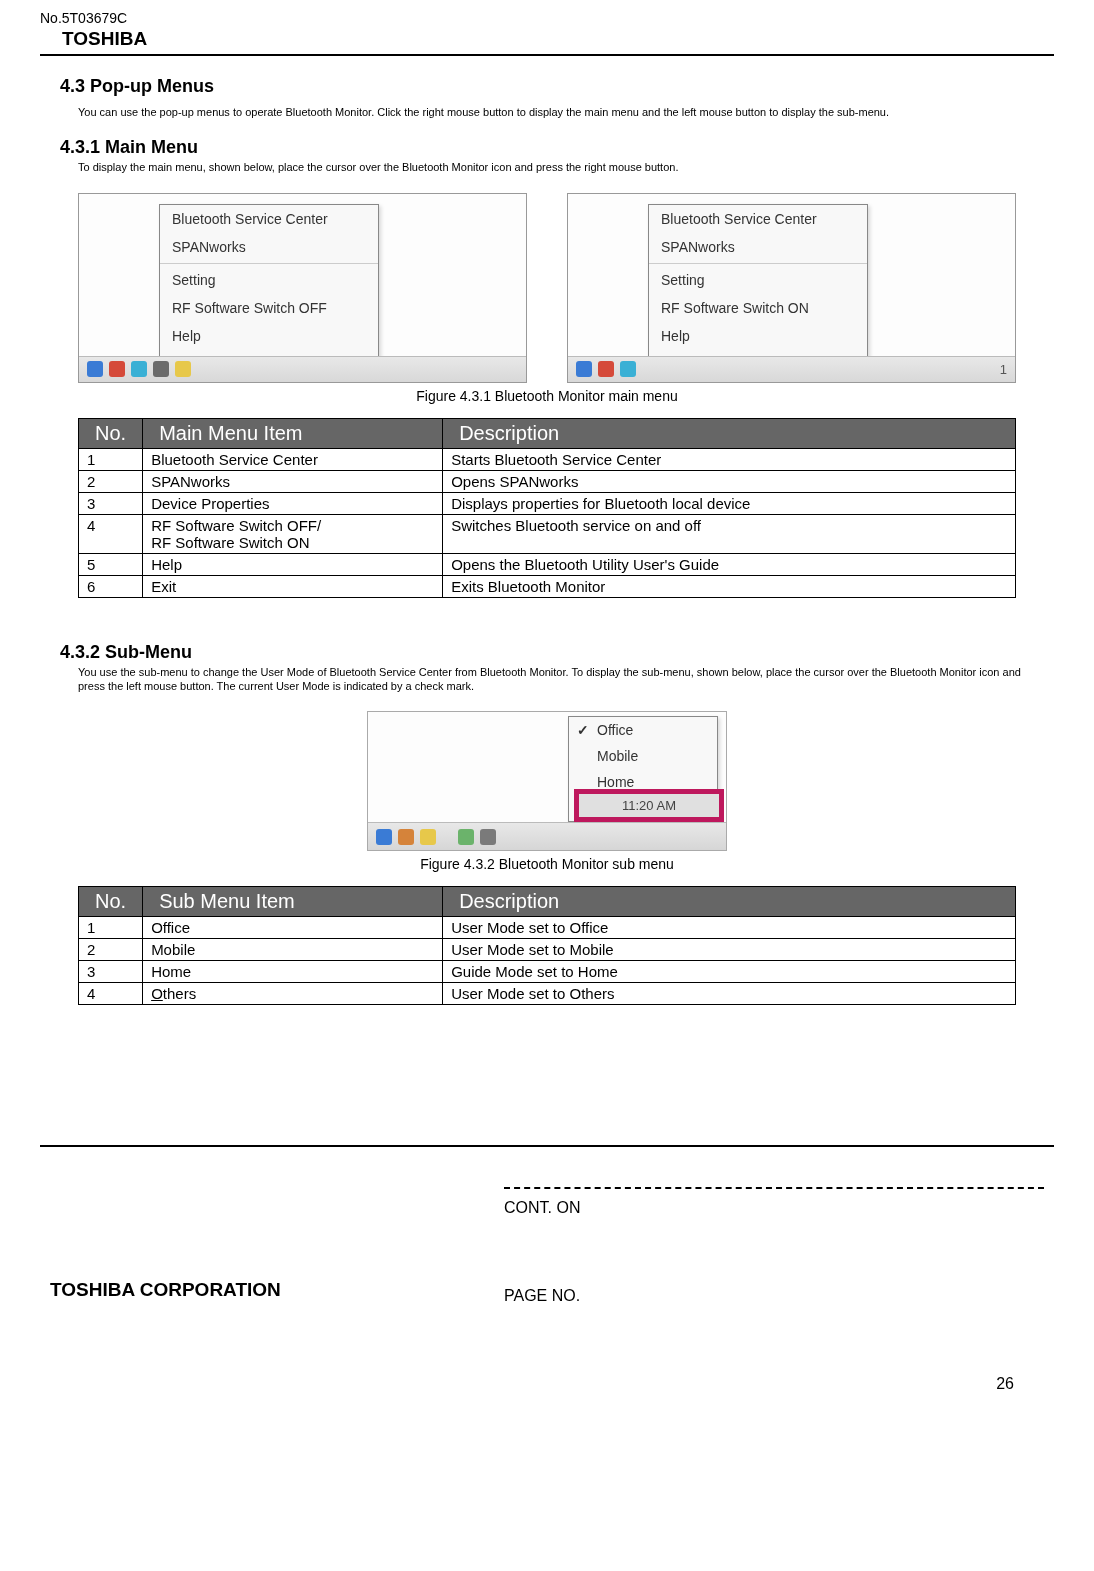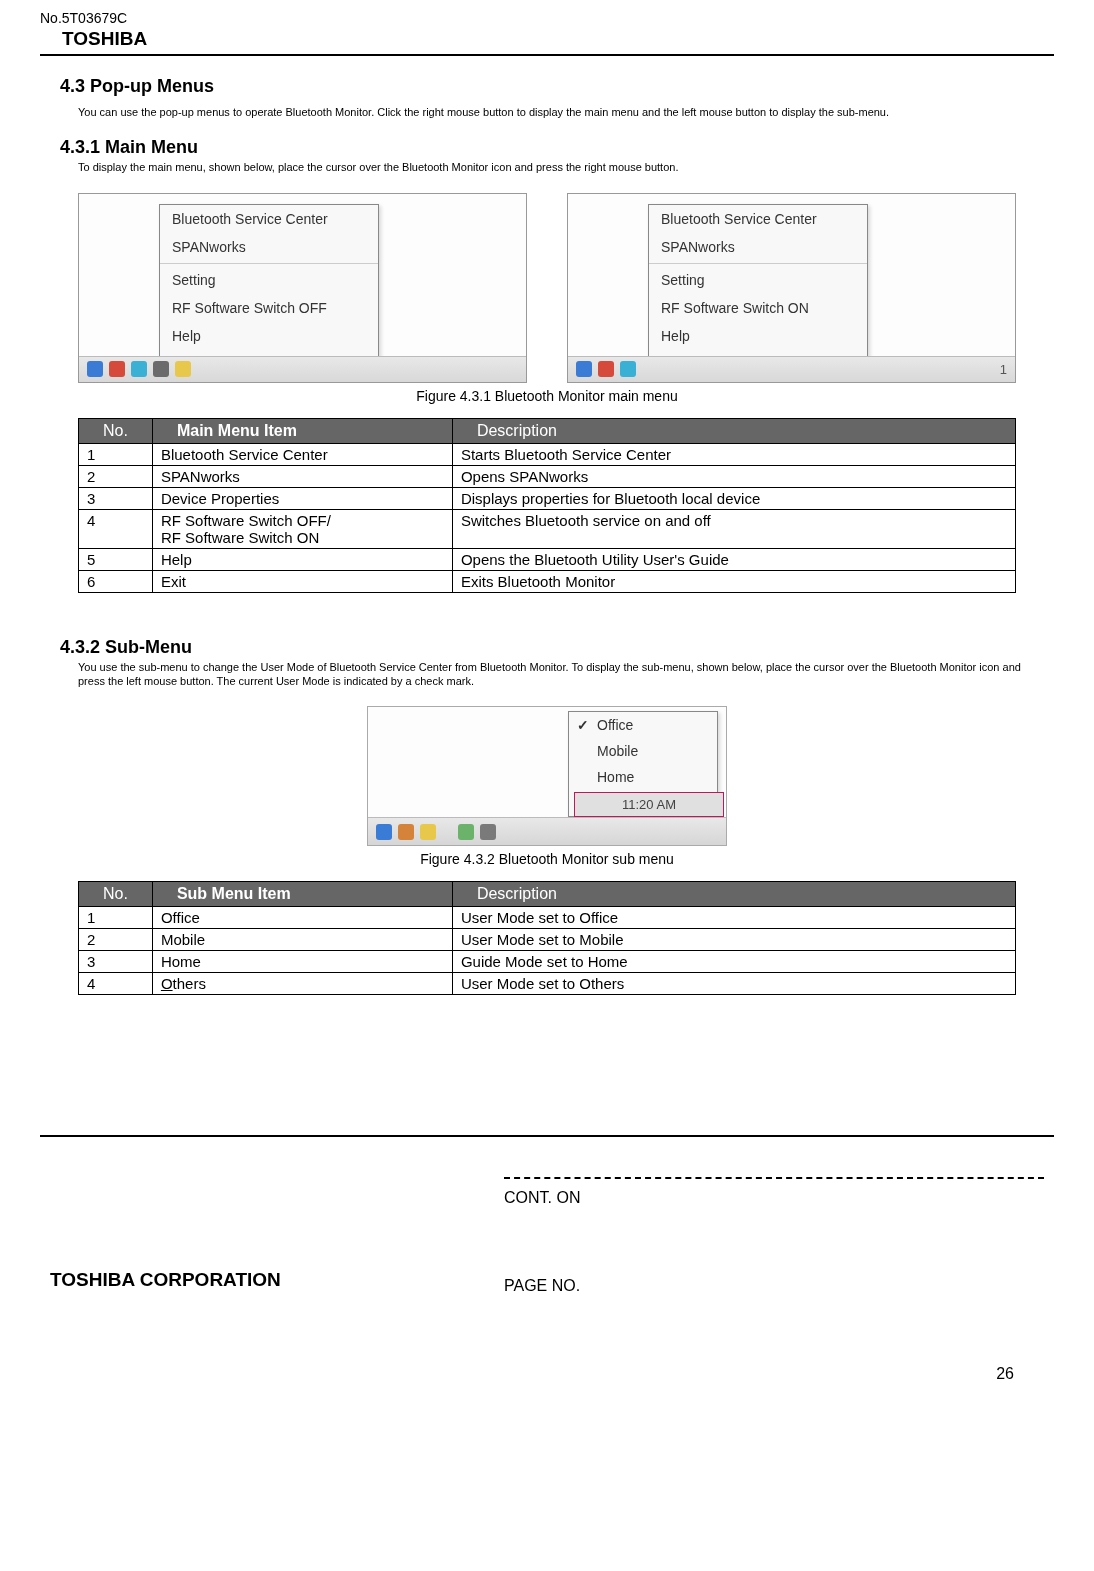--- a/index.html
+++ b/index.html
@@ -123,25 +123,25 @@
       border: 1px solid #000;
       padding: 2px 8px;
       text-align: left;
       font-size: 15px;
       vertical-align: top;
     }
     table th {
       background: #666666;
       color: #fff;
       font-weight: normal;
-      font-size: 16px;
-      padding: 3px 24px;
+      font-size: 20px;
+      padding: 3px 16px;
     }
     .col-no { width: 60px; }
-    .col-item { width: 300px; font-weight: bold; }
+    .col-item { width: 300px; }
     .underline-first::first-letter {
       text-decoration: underline;
     }
     .submenu-figure {
       display: flex;
       justify-content: center;
       margin: 10px 0 4px 0;
     }
     .submenu-box {
       border: 1px solid #aaa;
@@ -186,21 +186,21 @@
       align-items: center;
       padding: 0 8px;
       gap: 6px;
     }
     .submenu-time {
       position: absolute;
       right: 2px;
       bottom: 28px;
       width: 150px;
       background: #e0e0e0;
-      border: 1px solid #be185d;
+      border: 5px solid #be185d;
       font-size: 13px;
       text-align: center;
       padding: 4px 0;
       color: #444;
     }
     .footer-line {
       border-top: 2px solid #000;
       margin-top: 140px;
       margin-bottom: 40px;
     }

